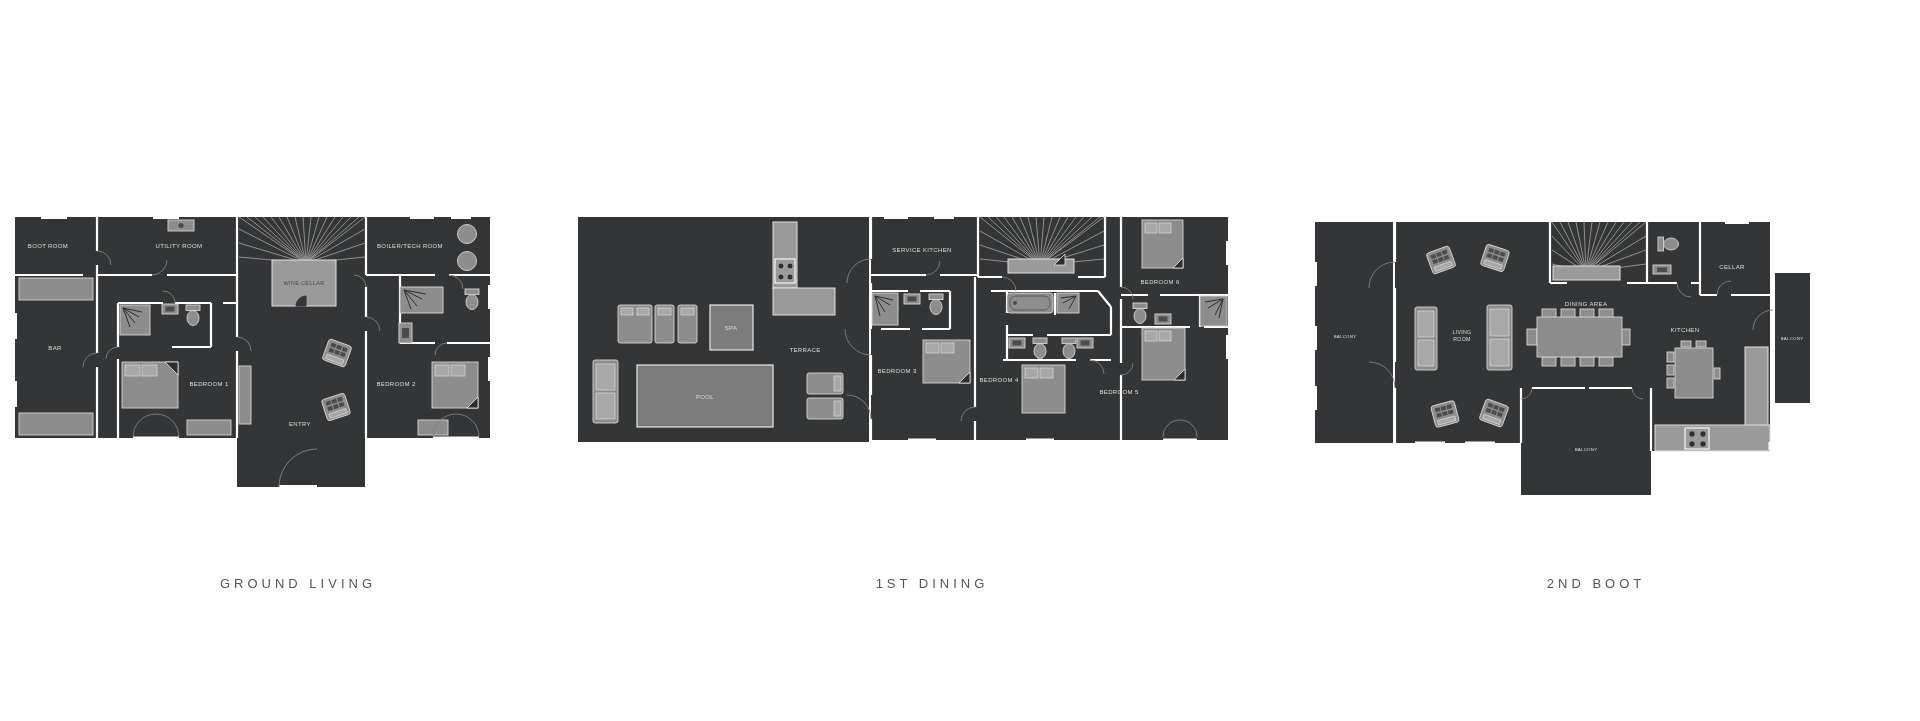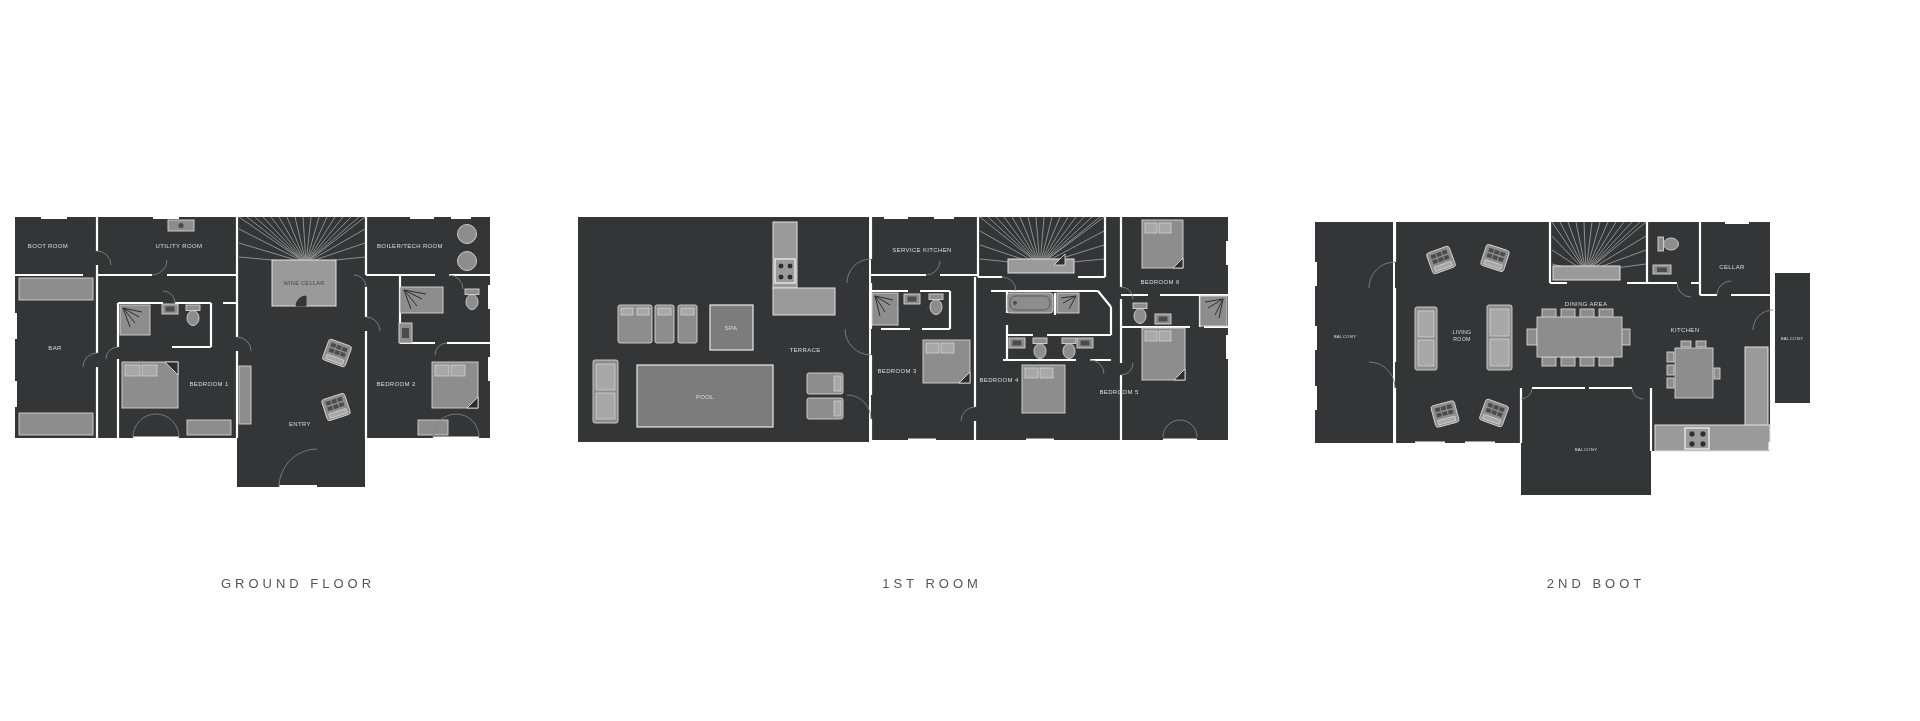--- a/index.html
+++ b/index.html
@@ -418,16 +418,16 @@
     <text class="rlabel-sm" x="30" y="116">BALCONY</text>
     <text class="rlabel2" x="147" y="112">LIVING</text>
     <text class="rlabel2" x="147" y="119">ROOM</text>
     <text class="rlabel" x="271" y="84">DINING AREA</text>
     <text class="rlabel" x="370" y="110">KITCHEN</text>
     <text class="rlabel" x="417" y="47">CELLAR</text>
     <text class="rlabel-sm" x="477" y="118">BALCONY</text>
     <text class="rlabel-sm" x="271" y="229">BALCONY</text>
   </svg>
 
-  <div class="floor-title" style="left:133px;">GROUND FLOOR</div>
-  <div class="floor-title" style="left:767px;">1ST ROOM</div>
+  <div class="floor-title" style="left:133px;">GROUND LIVING</div>
+  <div class="floor-title" style="left:767px;">1ST DINING</div>
   <div class="floor-title" style="left:1431px;">2ND BOOT</div>
 </div>
 
 </body></html>

